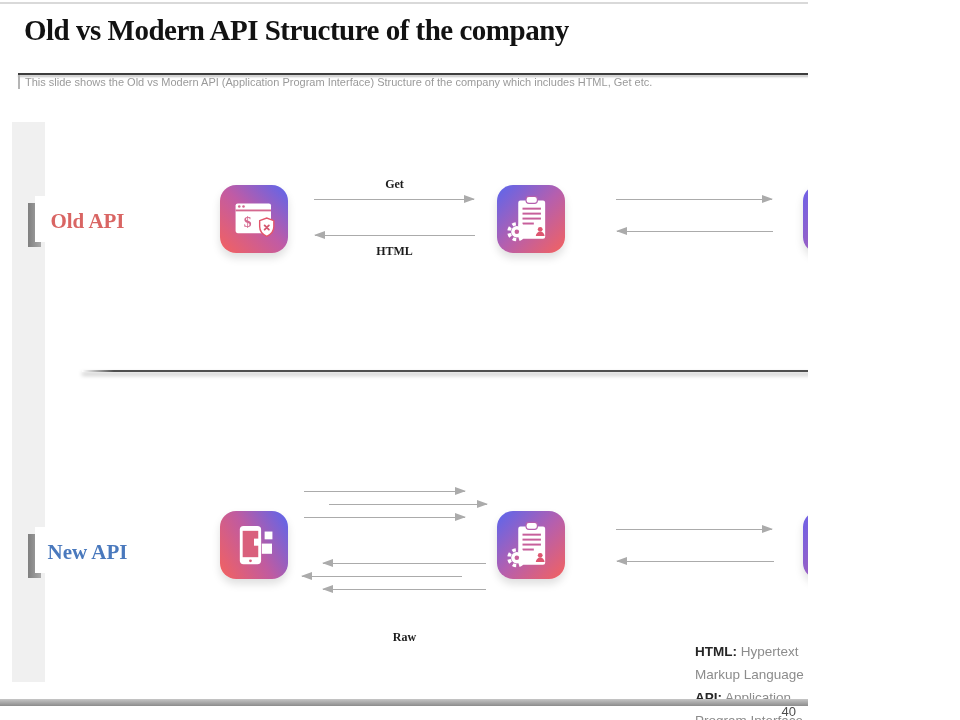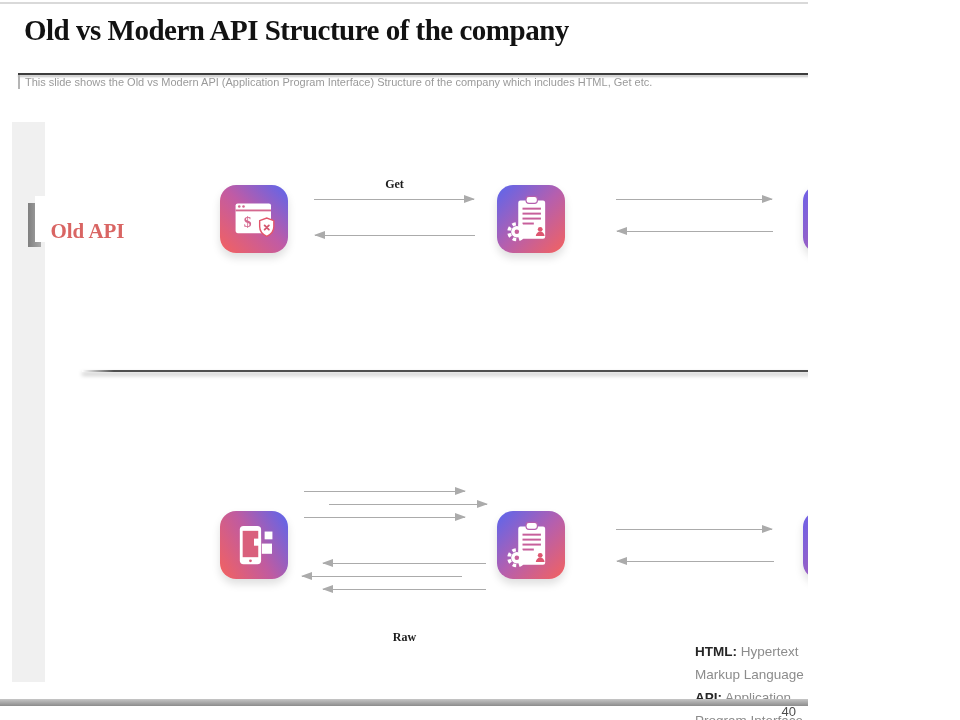--- a/index.html
+++ b/index.html
@@ -28,21 +28,21 @@
   .banner-edge {
     position:absolute; left:0; top:7px; width:13px; height:44px;
     background:linear-gradient(to right,#7f7f7f,#a9a9a9);
   }
   .banner-shape {
     position:absolute; left:7px; top:0; width:145px; height:46px; background:#ffffff;
     clip-path:polygon(0 0, 73% 0, 100% 50%, 73% 100%, 0 100%);
     filter:drop-shadow(2px 3px 3px rgba(0,0,0,0.35));
   }
   .banner-label {
-    position:absolute; left:7px; top:12px; width:105px; height:46px; line-height:46px;
+    position:absolute; left:7px; top:2px; width:105px; height:46px; line-height:46px;
     text-align:center; font-family:"Liberation Serif", serif; font-weight:bold; font-size:21px;
   }
   .banner-label.old { color:#d96563; }
   .banner-label.new { color:#4a79bd; }
 
   
   .tile {
     position:absolute; width:68px; height:68px; border-radius:16px;
     box-shadow:0 5px 9px rgba(0,0,0,0.13);
   }
@@ -113,20 +113,21 @@
       <circle cx="16.6" cy="15.2" r="0.9" fill="#d4688f"></circle>
       <text x="19.5" y="29.8" font-size="11" fill="#d4688f" text-anchor="middle" font-weight="bold" font-family="serif">$</text>
       <path d="M28 25.2 l5 -1.9 5 1.9 v4.1 c0 3.7 -2.2 5.7 -5 6.9 -2.8 -1.2 -5 -3.2 -5 -6.9 z" fill="#fff" stroke="#e2556b" stroke-width="1"></path>
       <path d="M31.5 28.5 l3 3 M34.5 28.5 l-3 3" stroke="#d4566e" stroke-width="1.3" stroke-linecap="round"></path>
     </svg>
   </div>
 
   <div class="arrow-label" style="left:312px; top:177px;">Get</div>
   <div class="arrow r" style="left:314px; top:199px; width:160px;"></div>
   <div class="arrow l" style="left:315px; top:235px; width:160px;"></div>
+  <div class="arrow-label" style="left:312px; top:244px;">HTML</div>
 
   <div class="tile g-tlb" style="left:497px; top:185px;">
     <svg viewBox="0 0 48 48">
       <rect x="15" y="11" width="19" height="27" rx="1.5" fill="#fff"></rect>
       <rect x="20.5" y="8" width="8" height="5" rx="2" fill="#fff" stroke="#b55fae" stroke-width="0.8"></rect>
       <rect x="18" y="16" width="13" height="1.4" fill="#c75f9b"></rect>
       <rect x="18" y="19.5" width="13" height="1.4" fill="#c75f9b"></rect>
       <rect x="18" y="23" width="13" height="1.4" fill="#c75f9b"></rect>
       <rect x="18" y="26.5" width="8" height="1.4" fill="#c75f9b"></rect>
       <circle cx="14" cy="33" r="5.6" fill="none" stroke="#fff" stroke-width="2.4" stroke-dasharray="2.5 2.1"></circle>
@@ -145,20 +146,25 @@
       <rect x="14" y="22.5" width="21" height="14.5" rx="1" fill="#fff"></rect>
       <rect x="14" y="26.8" width="21" height="1.3" fill="#c75f8f"></rect>
       <circle cx="25" cy="15.5" r="7.6" fill="none" stroke="#fff" stroke-width="2.6"></circle>
       <path d="M21.7 15.6 l2.5 2.7 4.8 -5.5" fill="none" stroke="#fff" stroke-width="2.3" stroke-linecap="round" stroke-linejoin="round"></path>
       <path d="M33 32.5 l6.4 3.4 -6.4 3.4 z" fill="#fff"></path>
     </svg>
   </div>
 
   <div class="divider"></div>
 
+  <div class="banner" style="top:527px;">
+    <div class="banner-edge"></div>
+    <div class="banner-shape"></div>
+    <div class="banner-label new">New API</div>
+  </div>
 
   <div class="tile g-rtl" style="left:220px; top:511px;">
     <svg viewBox="0 0 48 48">
       <rect x="14" y="10.5" width="15" height="27" rx="2.6" fill="#fff"></rect>
       <rect x="16" y="14" width="11" height="18.6" fill="#d9607c"></rect>
       <circle cx="21.5" cy="35.2" r="1" fill="#d9607c"></circle>
       <rect x="24" y="19.5" width="5" height="5" fill="#fff"></rect>
       <rect x="31.5" y="14.5" width="5.5" height="5.5" fill="#fff"></rect>
       <rect x="29.5" y="23" width="7.2" height="7.2" fill="#fff"></rect>
     </svg>

